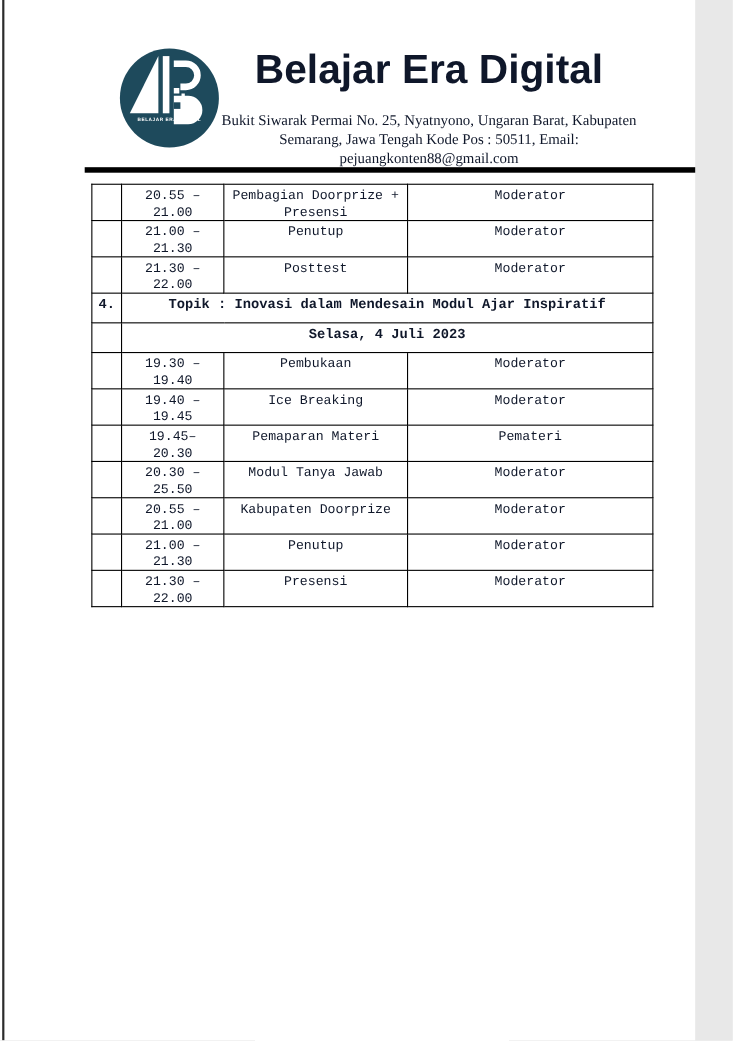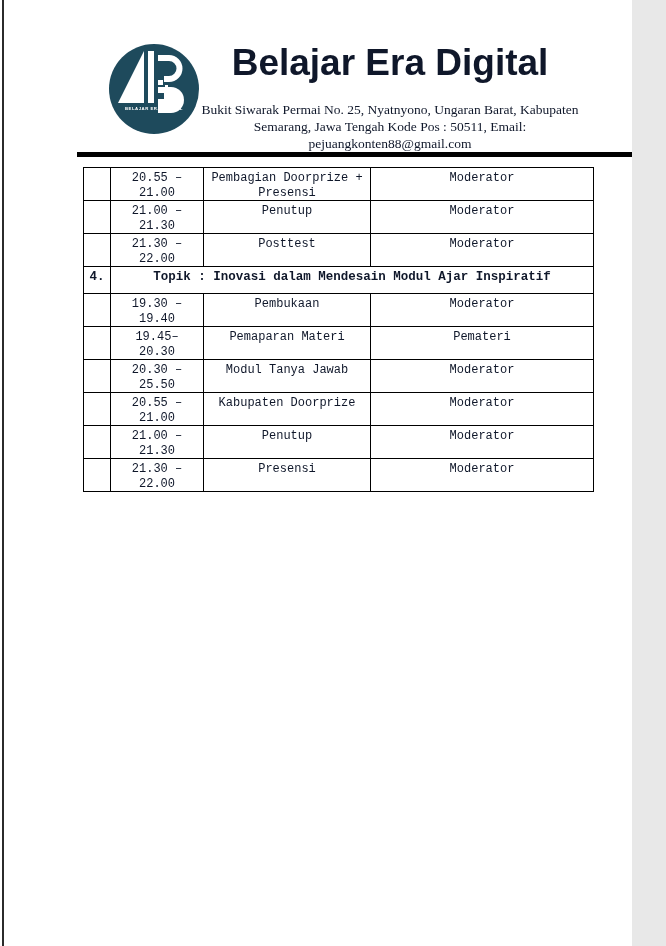--- a/index.html
+++ b/index.html
@@ -143,22 +143,32 @@
         <td>21.30 – 22.00</td>
         <td>Posttest</td>
         <td>Moderator</td>
       </tr>
       <tr>
         <td class="bold">4.</td>
         <td class="bold" colspan="3">Topik : Inovasi dalam Mendesain Modul Ajar Inspiratif</td>
       </tr>
       <tr>
         <td></td>
+        <td class="bold" colspan="3">Selasa, 4 Juli 2023</td>
+      </tr>
+      <tr>
+        <td></td>
         <td>19.30 – 19.40</td>
         <td>Pembukaan</td>
+        <td>Moderator</td>
+      </tr>
+      <tr>
+        <td></td>
+        <td>19.40 – 19.45</td>
+        <td>Ice Breaking</td>
         <td>Moderator</td>
       </tr>
       <tr>
         <td></td>
         <td>19.45– 20.30</td>
         <td>Pemaparan Materi</td>
         <td>Pemateri</td>
       </tr>
       <tr>
         <td></td>

